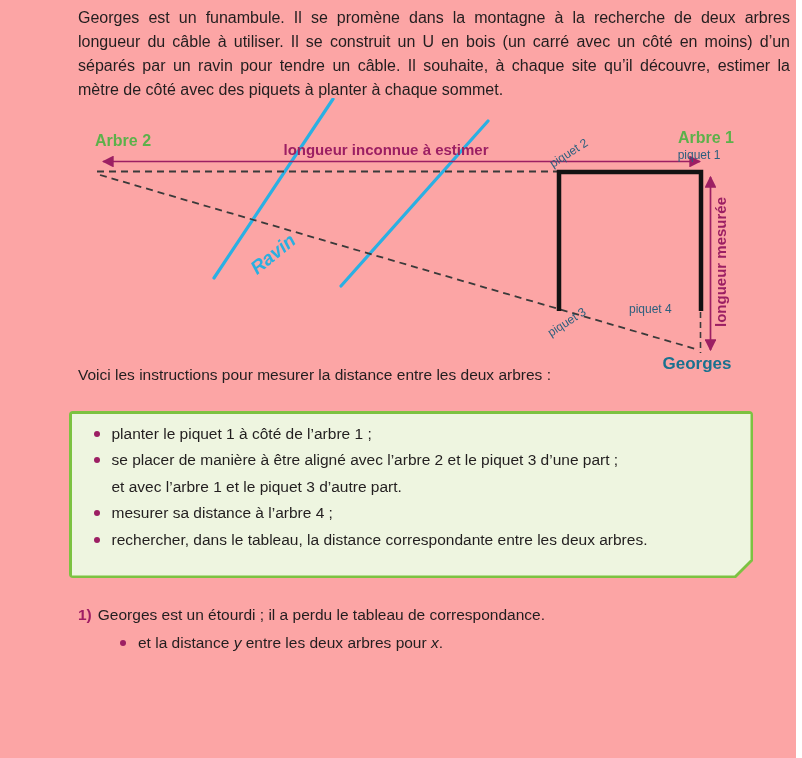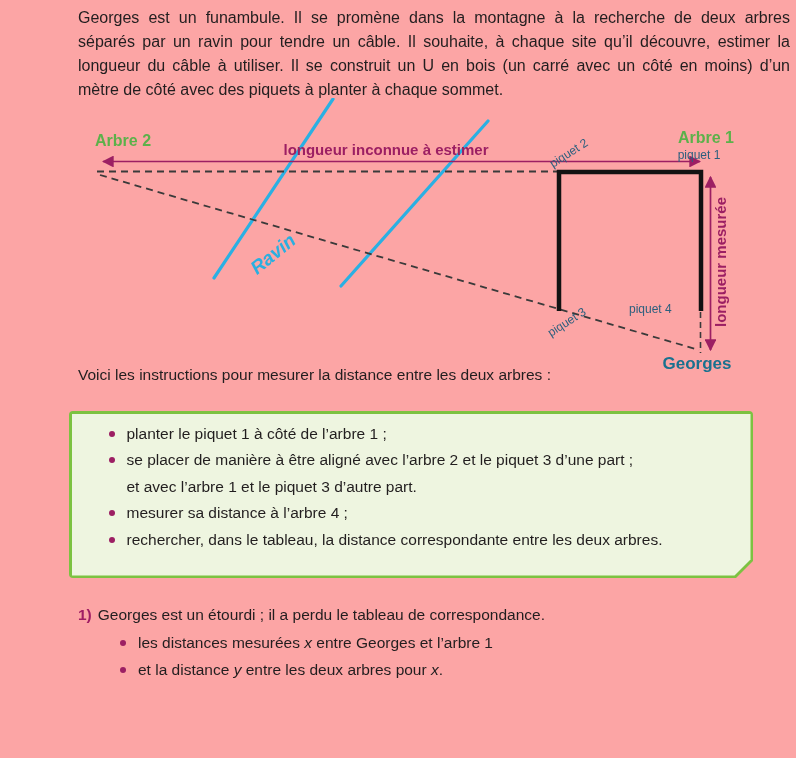--- a/index.html
+++ b/index.html
@@ -26,21 +26,21 @@
   .ravin-t   { fill:#2aafe0; font-weight:bold; font-style:italic; font-size:19px; }
   
   .voici { position:absolute; left:78px; top:366px; font-size:15.5px; }
   .gbox {
     position:absolute; left:69px; top:411px; width:684px; height:167px;
     background:#7cc241; border-radius:4px;
     clip-path: polygon(0 0, 100% 0, 100% calc(100% - 17px), calc(100% - 17px) 100%, 0 100%);
   }
   .gbox-inner {
     position:absolute; left:2.5px; top:2.5px; right:2.5px; bottom:2.5px;
-    background:#eef5e0; box-sizing:border-box; padding:7px 14px 0 35px;
+    background:#eef5e0; box-sizing:border-box; padding:7px 14px 0 20px;
     clip-path: polygon(0 0, 100% 0, 100% calc(100% - 16px), calc(100% - 16px) 100%, 0 100%);
   }
   .brow { display:flex; align-items:flex-start; font-size:15.5px; line-height:26.6px; }
   .dot  { flex:none; width:6px; height:6px; border-radius:50%; background:#9c1f63; margin:10px 12px 0 2px; }
   .dot.hide { visibility:hidden; }
   
   .questions { position:absolute; left:78px; top:601px; width:714px; font-size:15.5px; line-height:27.6px; }
   .qnum { color:#a01d64; font-weight:bold; margin-right:6px; }
   .ind1 { padding-left:20px; }
   .ind2 { padding-left:40px; }
@@ -48,22 +48,22 @@
   .qb .dot { margin-top:11px; }
   .var { font-style:italic; }
 </style>
 </head>
 <body>
 
 <div class="page">
 
   <div class="intro">
     <div class="jline">Georges est un funambule. Il se promène dans la montagne à la recherche de deux arbres</div>
+    <div class="jline">longueur du câble à utiliser. Il se construit un U en bois (un carré avec un côté en moins) d’un</div>
     <div class="jline">séparés par un ravin pour tendre un câble. Il souhaite, à chaque site qu’il découvre, estimer la</div>
-    <div class="jline">longueur du câble à utiliser. Il se construit un U en bois (un carré avec un côté en moins) d’un</div>
     <div class="jline last">mètre de côté avec des piquets à planter à chaque sommet.</div>
   </div>
 
   <svg class="diagram" width="802" height="282" viewBox="0 98 802 282" xmlns="http://www.w3.org/2000/svg">
     <defs>
       <marker id="ah" viewBox="0 0 10 10" refX="9" refY="5" markerWidth="7" markerHeight="7" orient="auto-start-reverse">
         <path d="M0,0 L10,5 L0,10 z" fill="#9c1f63"></path>
       </marker>
     </defs>
 
@@ -117,21 +117,17 @@
       </div>
     </div>
   </div>
 
   <div class="questions">
     <div>
       <span class="qnum">1)</span><span>Georges est un étourdi ; il a perdu le tableau de correspondance.</span>
     </div>
     <div class="ind2 qb">
       <span class="dot"></span>
-      <span><span>les distances mesurées </span><span class="var">x</span><span> entre Georges et l’arbre 1</span></span>
-    </div>
-    <div class="ind2 qb">
-      <span class="dot"></span>
       <span><span>et la distance </span><span class="var">y</span><span> entre les deux arbres pour </span><span class="var">x</span><span>.</span></span>
     </div>
   </div>
 
 </div>
 
 </body></html>

